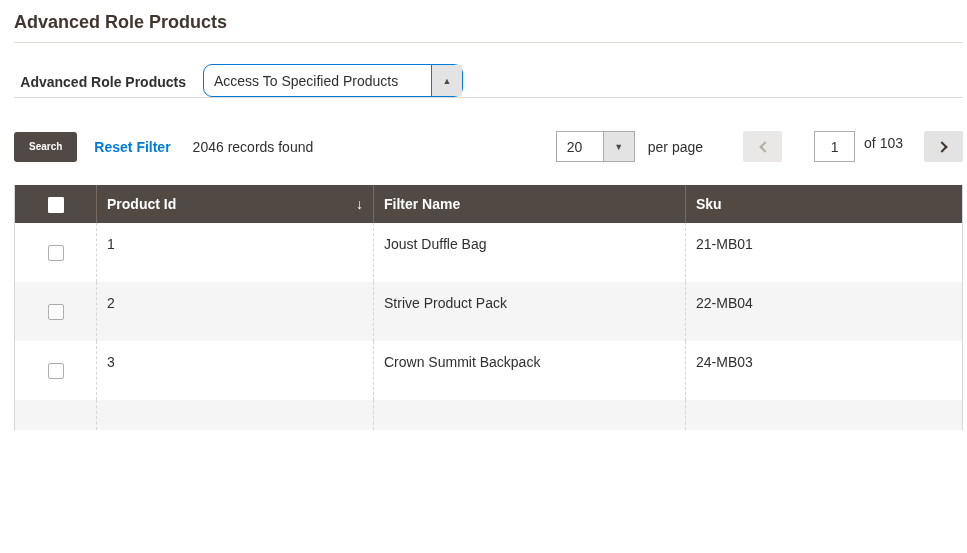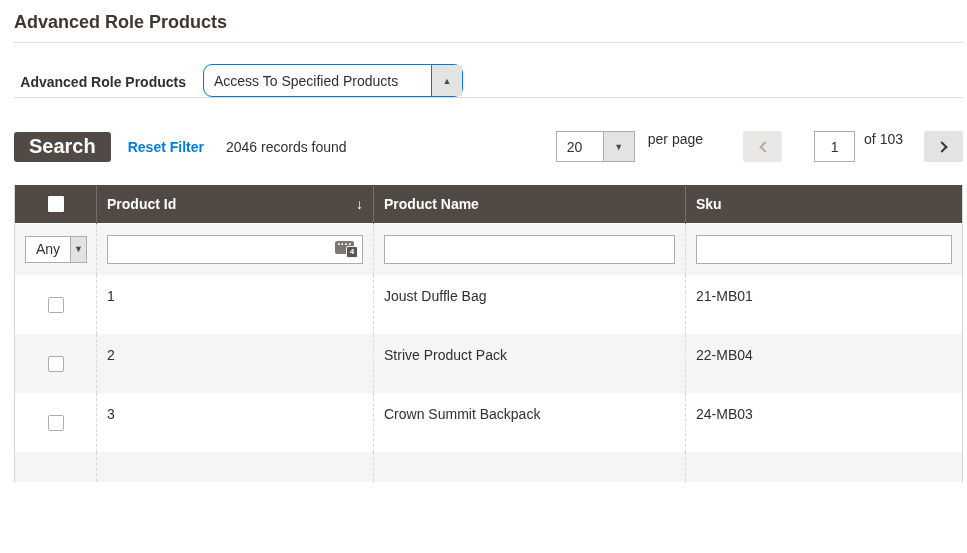--- a/index.html
+++ b/index.html
@@ -38,26 +38,26 @@
     border-left:1px solid #adadad; color:#514943; font-size:9px;
   }
   .select-control.blue .select-arrow { border-left-color:#007bdb; }
   .select-control.tiny { height:27px; }
   .select-control.tiny .select-arrow { width:22px; }
 
   
   .toolbar { display:flex; align-items:center; margin-top:33px; height:31px; }
   .btn-search {
     height:30px; padding:0 15px; background:#514943; color:#fff;
-    font-weight:bold; font-size:20px; border:none; border-radius:3px;
+    font-weight:bold; font-size:10px; border:none; border-radius:3px;
     font-family:"Liberation Sans", sans-serif; cursor:pointer;
   }
   .link-reset { color:#007bdb; font-weight:bold; margin-left:17px; text-decoration:none; cursor:pointer; }
   .records { margin-left:22px; }
-  .pager { margin-left:auto; display:flex; align-items:flex-start; }
+  .pager { margin-left:auto; display:flex; align-items:center; }
   .select-20 { width:79px; }
   .per-page-label { margin:0 40px 0 13px; }
   .page-btn {
     width:39px; height:31px; background:#e3e3e3; border:none; border-radius:2px;
     display:flex; align-items:center; justify-content:center; cursor:pointer; padding:0;
   }
   .page-btn.disabled { background:#eae8e6; cursor:default; }
   .chev { width:8px; height:8px; border-top:2px solid #41362f; border-right:2px solid #41362f; }
   .chev.left  { transform:rotate(-135deg); margin-left:4px; }
   .chev.right { transform:rotate(45deg);  margin-right:4px; }
@@ -174,51 +174,28 @@
         <th>
           <input type="checkbox" class="cb" style="">
         </th>
         <th>
           <span class="th-inner">
             <span>Product Id</span>
             <span class="sort-arrow">↓</span>
           </span>
         </th>
         <th>
-          <span>Product Name</span>
+          <span>Filter Name</span>
         </th>
         <th>
           <span>Sku</span>
         </th>
       </tr>
     </thead>
     <tbody>
-      <tr class="filter-row">
-        <td>
-          <div class="select-control tiny" style="width:62px;">
-            <span class="select-text">Any</span>
-            <span class="select-arrow">▼</span>
-          </div>
-        </td>
-        <td>
-          <span class="input-wrap">
-            <input type="text" class="filter-input" style="">
-            <span class="keypad-icon">
-              <span class="keypad-main">····</span>
-              <span class="keypad-badge">4</span>
-            </span>
-          </span>
-        </td>
-        <td>
-          <input type="text" class="filter-input" style="">
-        </td>
-        <td>
-          <input type="text" class="filter-input" style="">
-        </td>
-      </tr>
 
       <tr class="data-row">
         <td>
           <input type="checkbox" class="cb" style="">
         </td>
         <td>1</td>
         <td>Joust Duffle Bag</td>
         <td>21-MB01</td>
       </tr>
 

